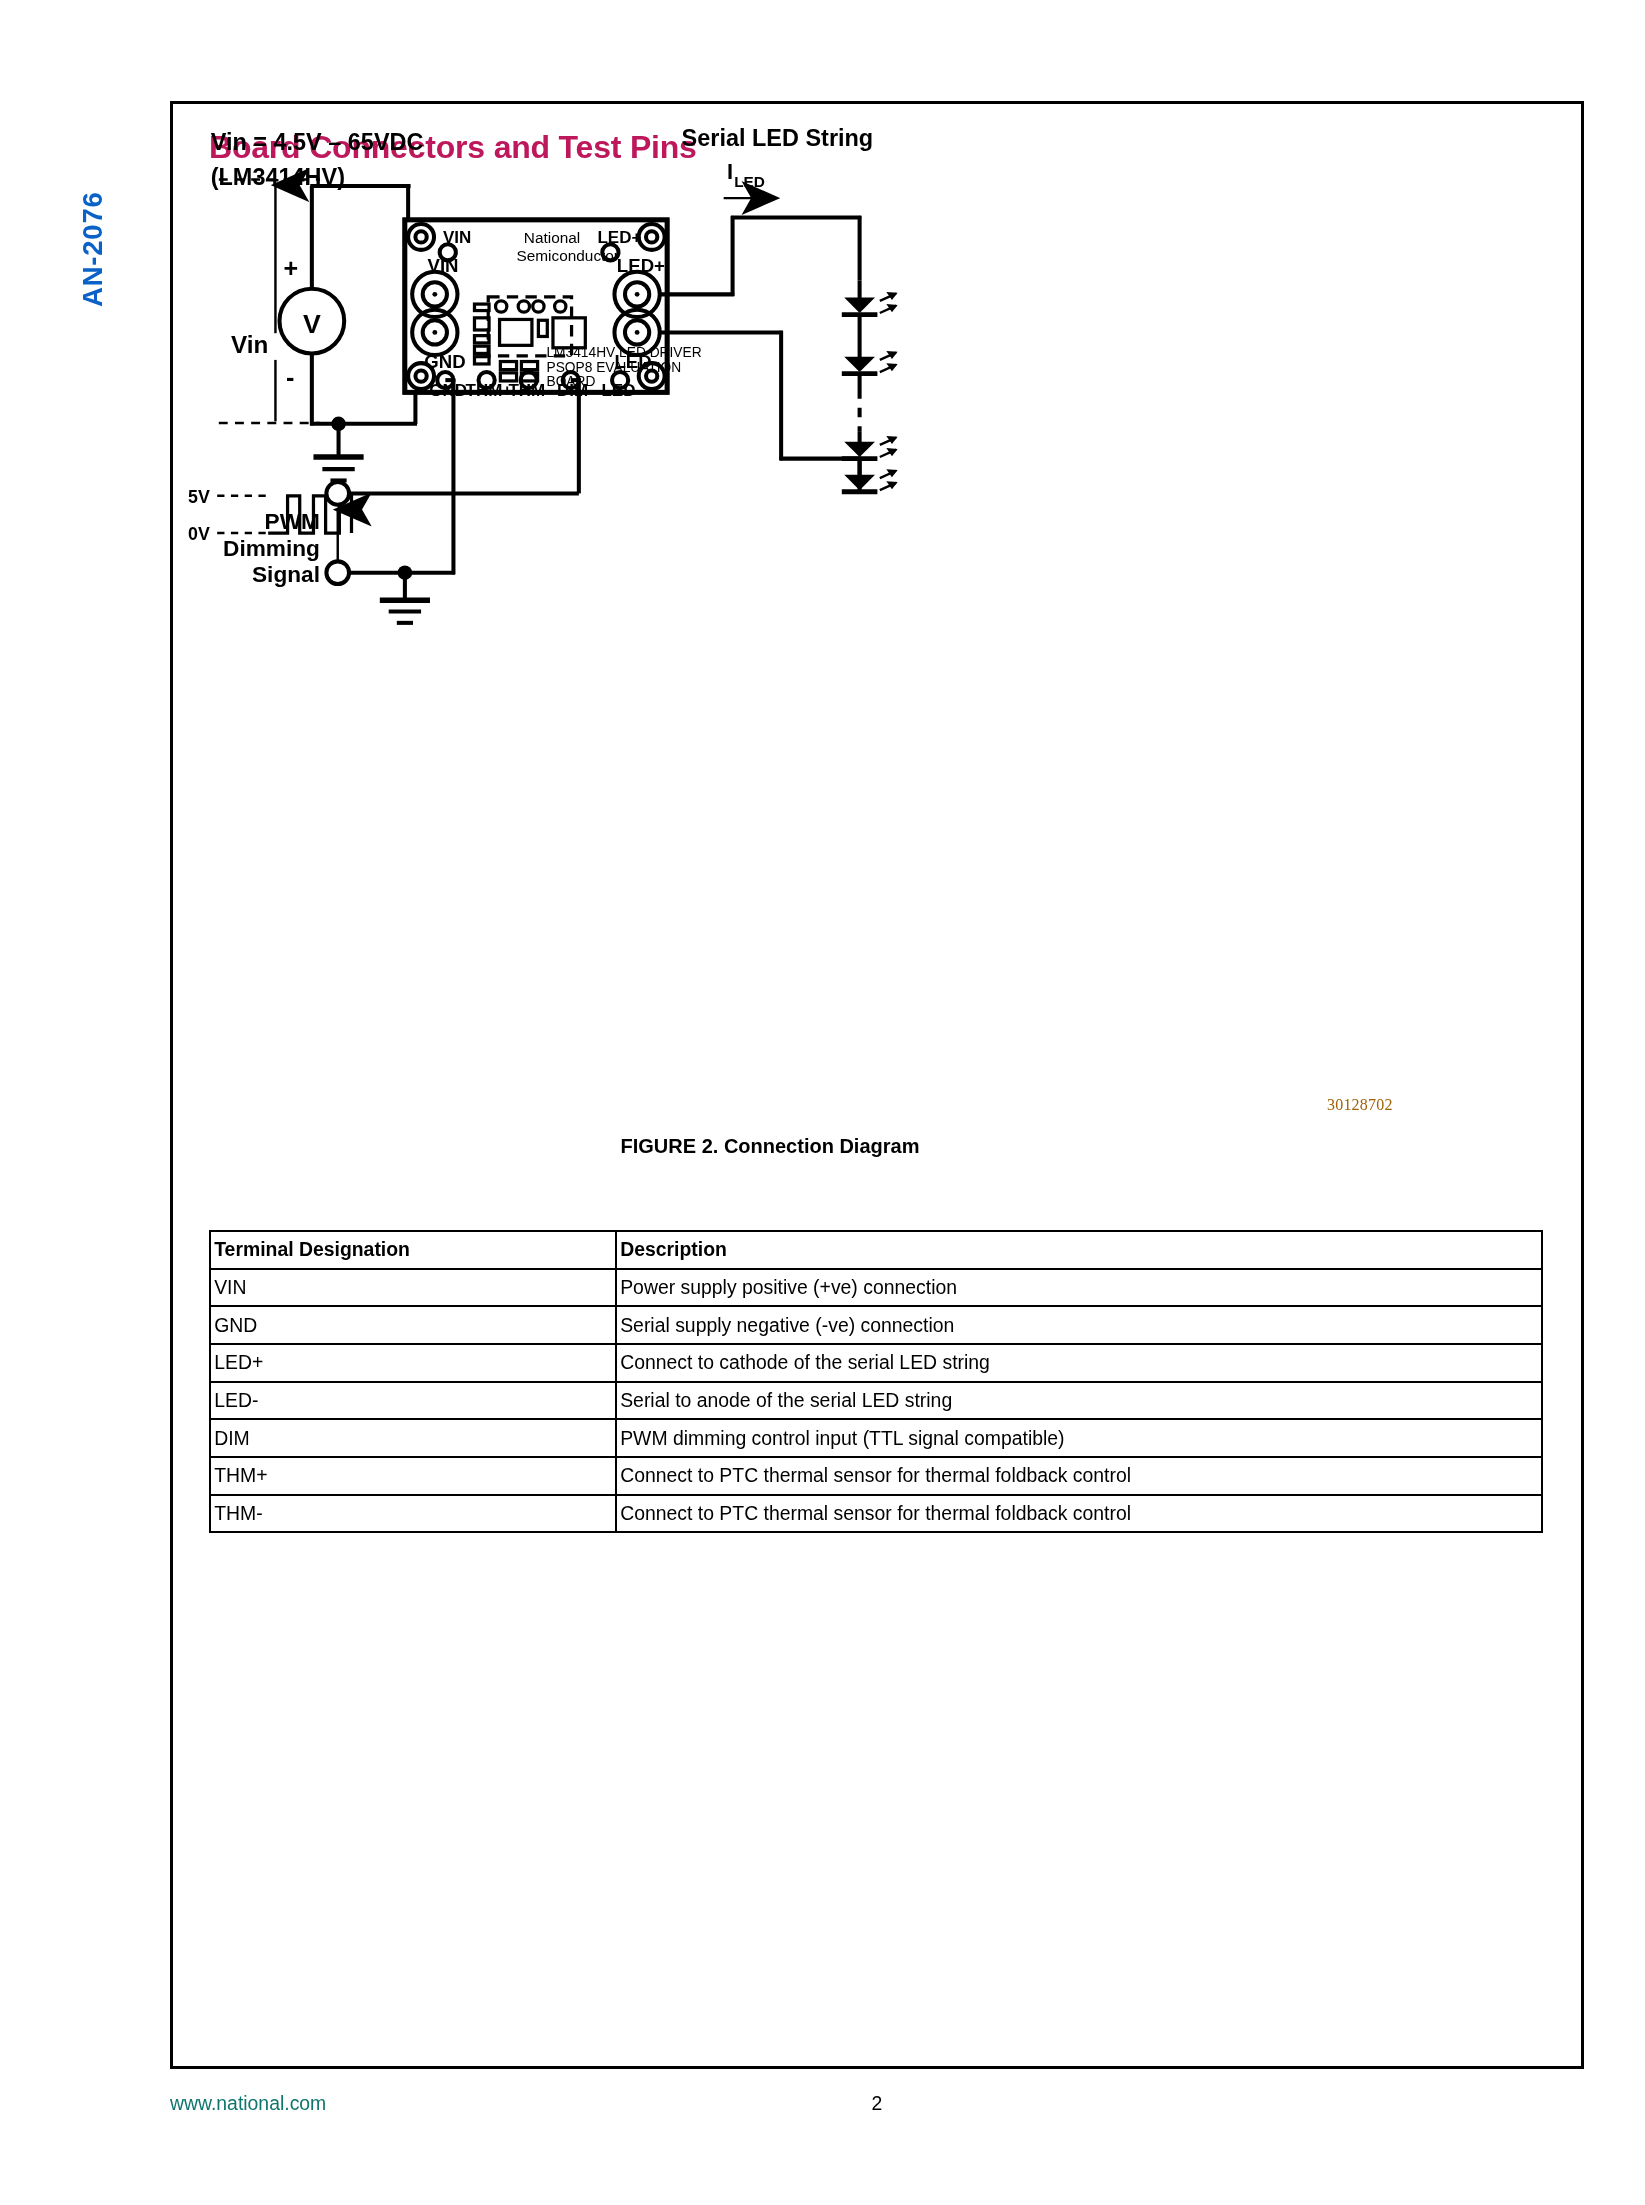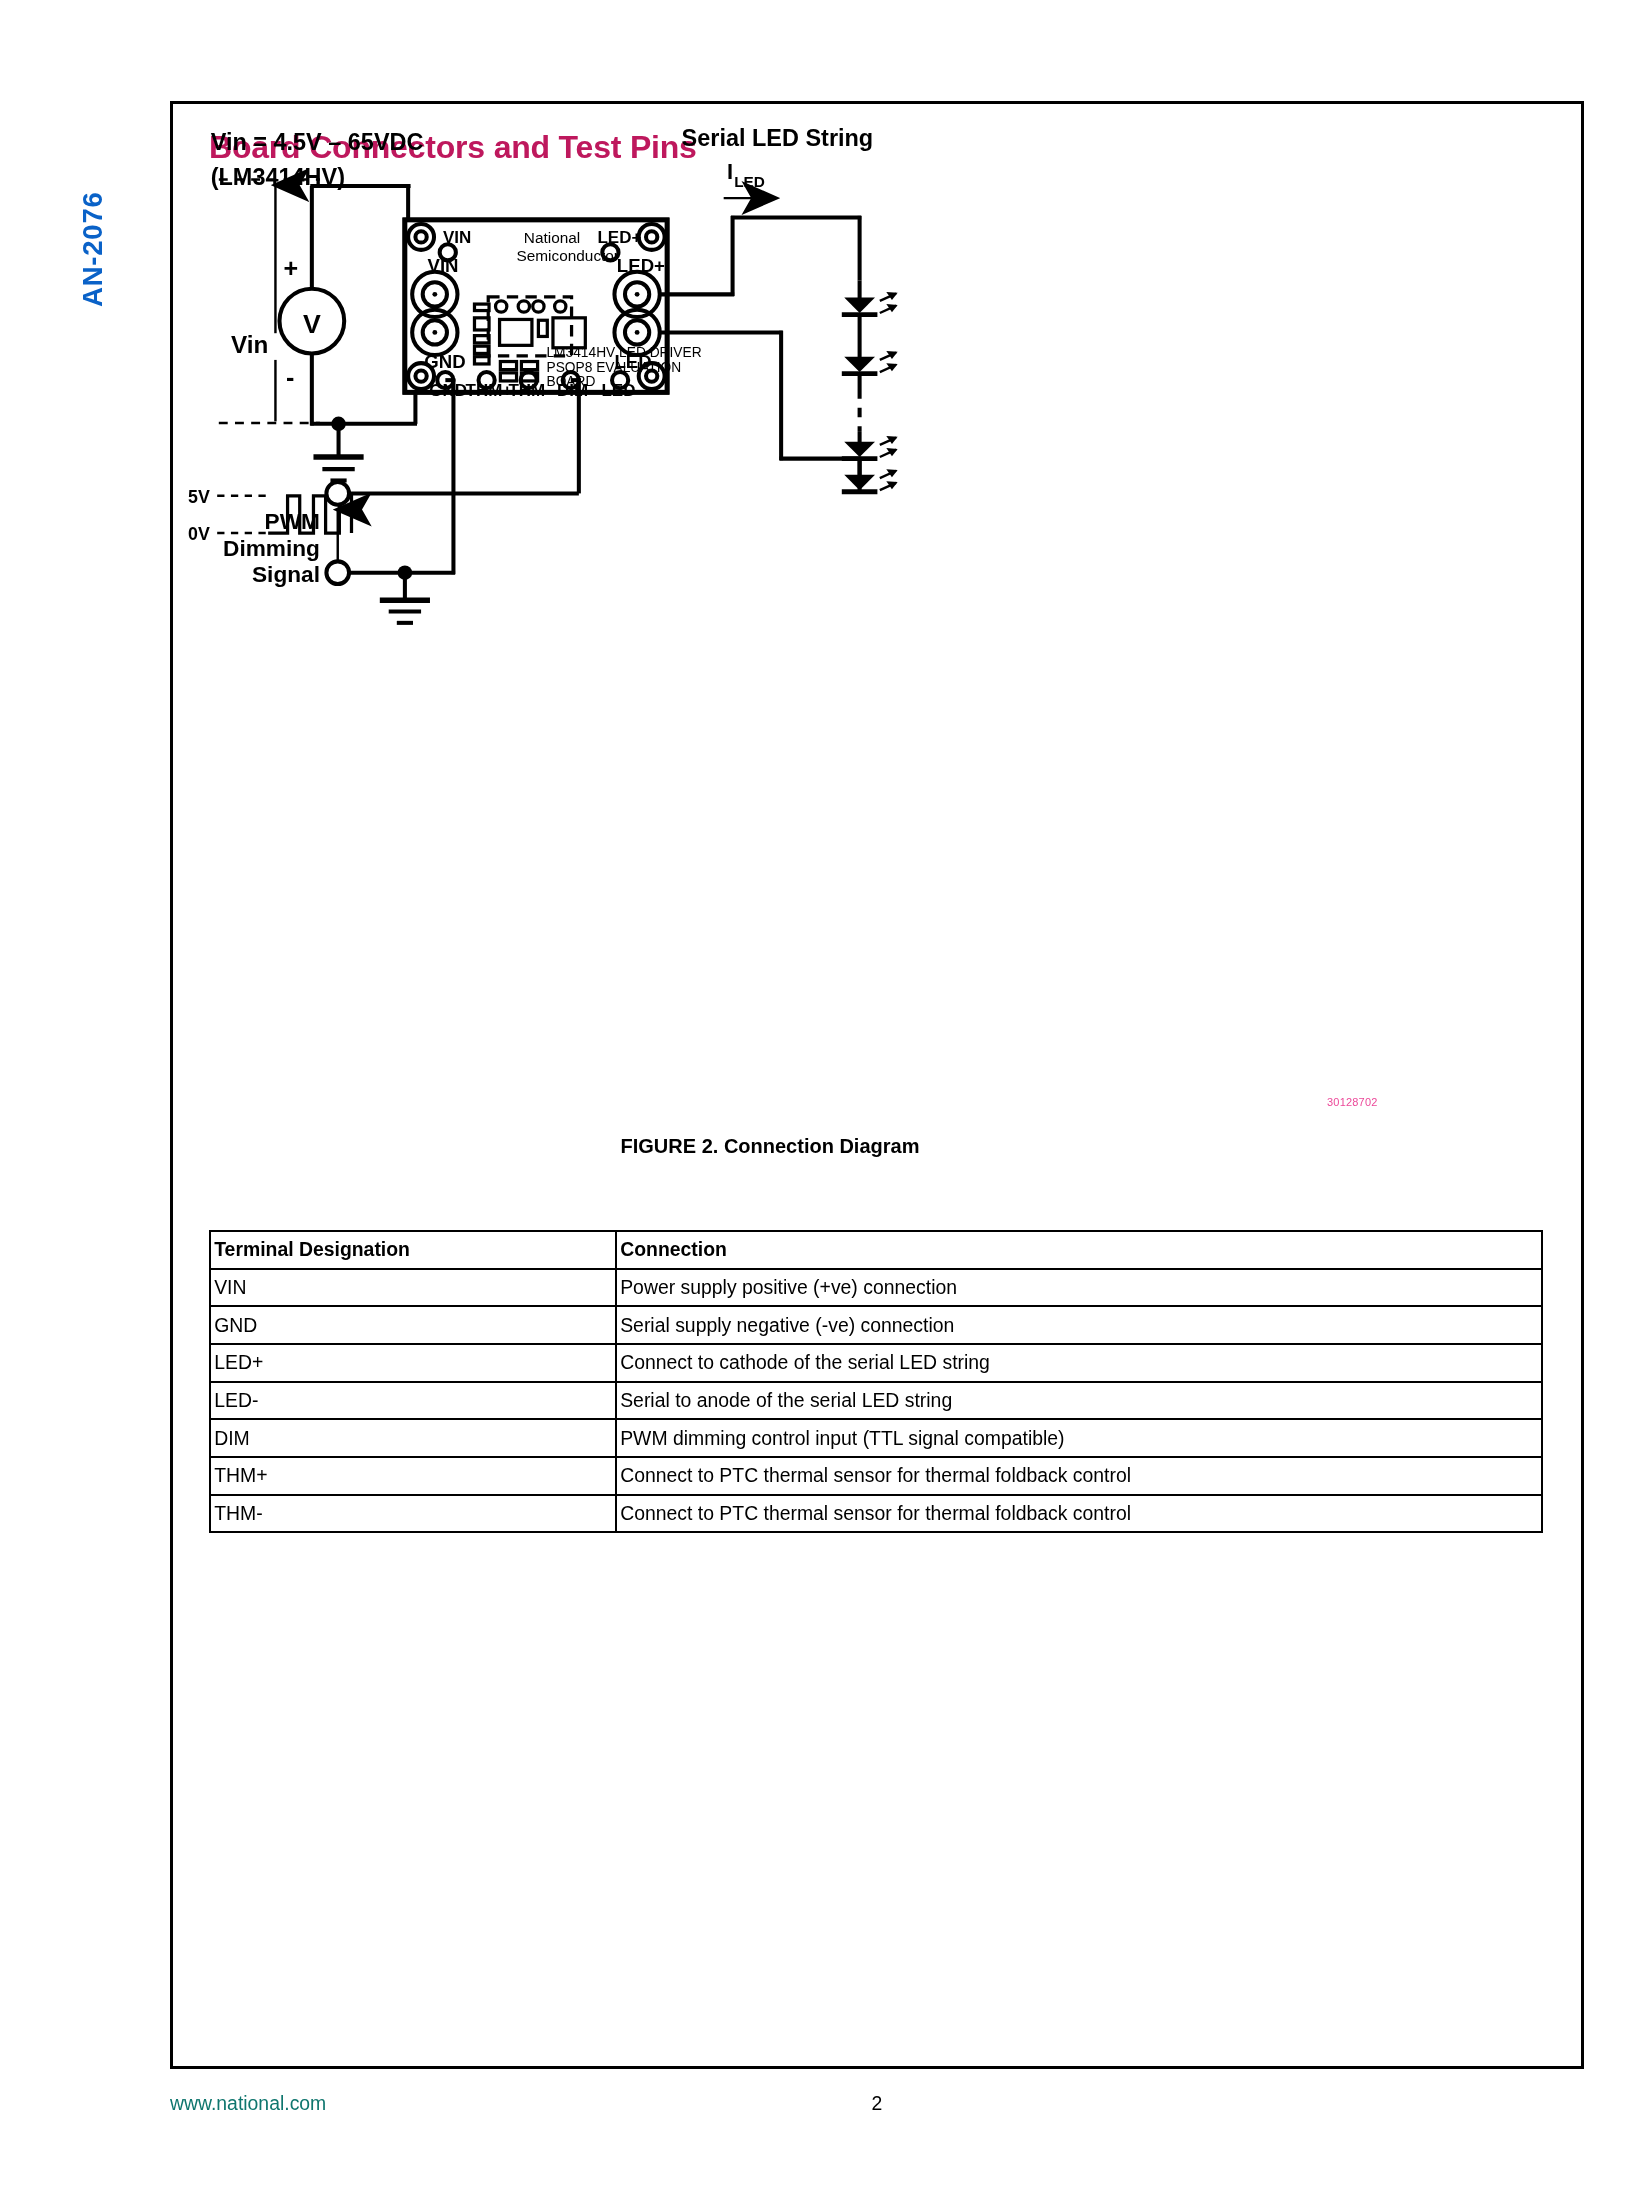--- a/index.html
+++ b/index.html
@@ -75,23 +75,24 @@
     width: 1200px;
     text-align: center;
     font-size: 20px;
     font-weight: bold;
     color: #000;
   }
   #figure-code {
     position: absolute;
     left: 1327px;
     top: 1096px;
-    font-size: 11px;
-    color: #ec4899;
+    font-size: 16px;
+    color: #a16207;
     letter-spacing: 0.2px;
+    font-family: Liberation Serif, serif;
   }
 
   
   #terminal-table {
     position: absolute;
     left: 209px;
     top: 1230px;
     width: 1332px;
     border-collapse: collapse;
     table-layout: fixed;
@@ -376,21 +377,21 @@
 <div id="figure-caption">FIGURE 2. Connection Diagram</div>
 
 <table id="terminal-table">
   <colgroup>
       <col class="c1">
       <col class="c2">
     </colgroup>
   <thead>
     <tr>
       <th>Terminal Designation</th>
-      <th>Connection</th>
+      <th>Description</th>
     </tr>
   </thead>
   <tbody>
     <tr>
         <td>VIN</td>
         <td>Power supply positive (+ve) connection</td>
       </tr>
     <tr>
         <td>GND</td>
         <td>Serial supply negative (-ve) connection</td>

